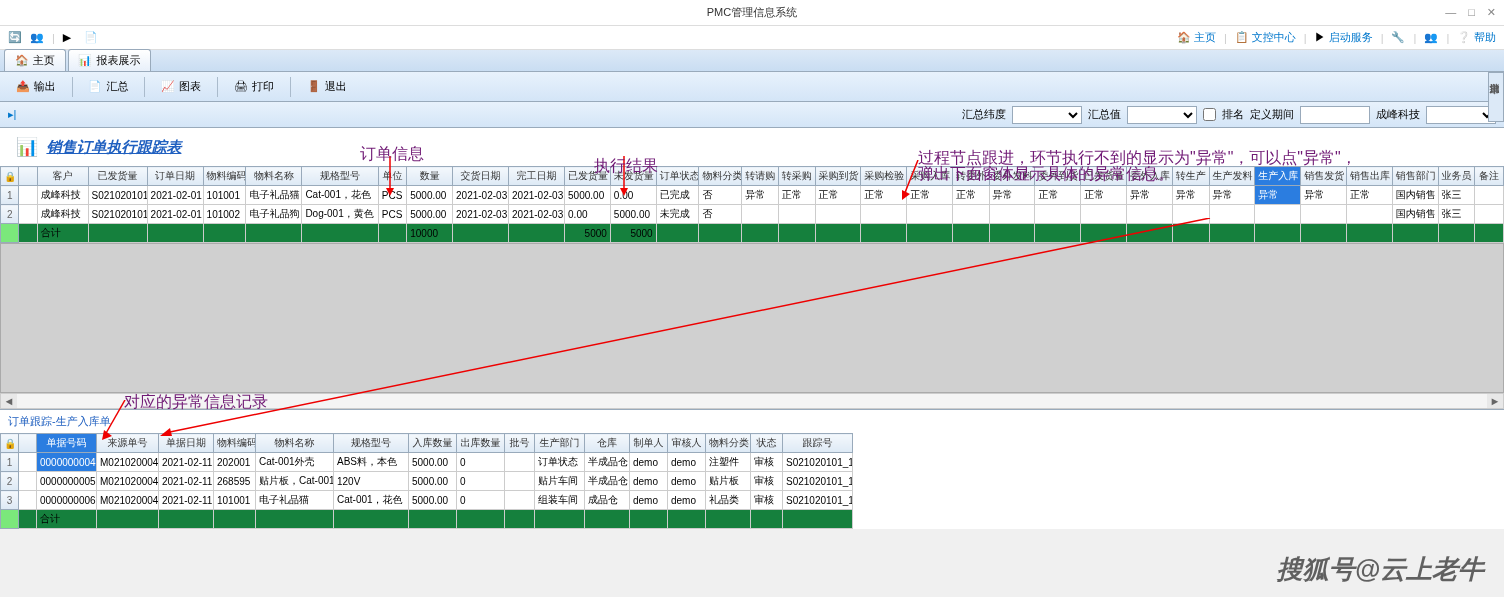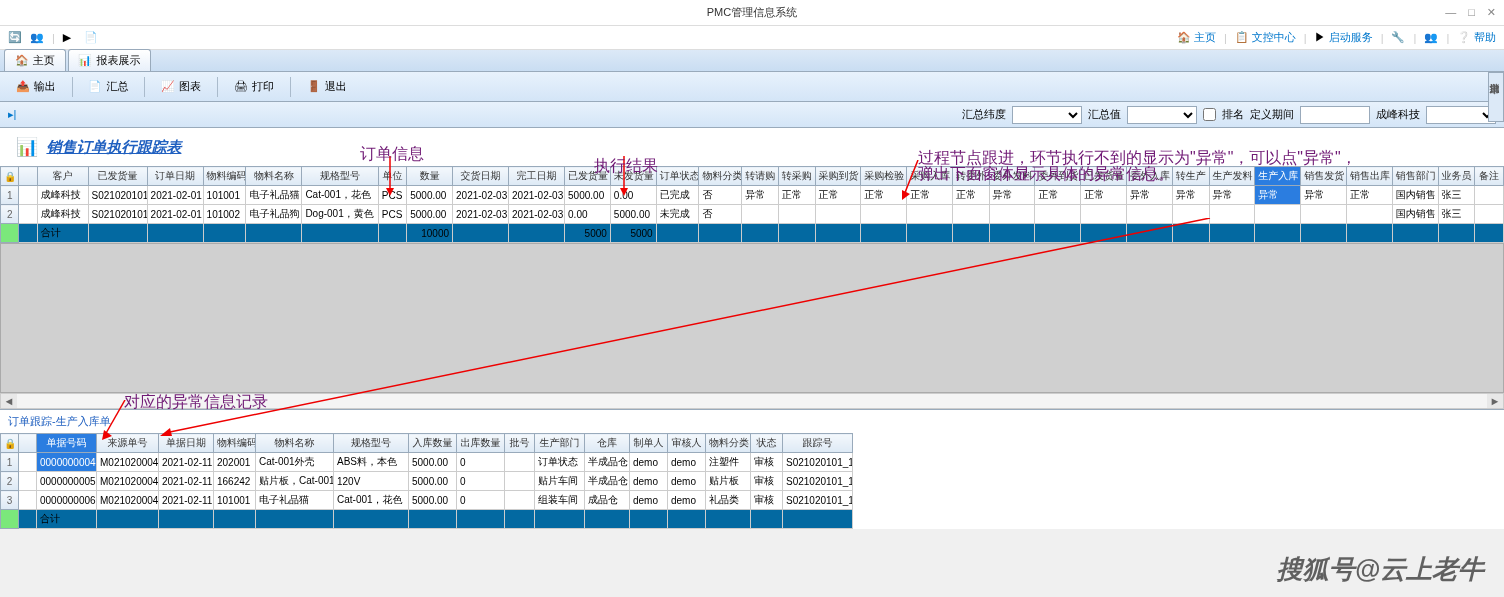--- a/index.html
+++ b/index.html
@@ -20,21 +20,21 @@
 .filterbar input[type=text]{border:1px solid #9ab;height:18px;width:70px;background:#fff}
 .filterbar select{border:1px solid #9ab;height:18px;width:70px;background:#fff}
 .report-title{padding:8px 16px;background:#fff;display:flex;align-items:center;gap:8px}
 .report-title a{color:#2060c0;font-size:15px;font-weight:bold;text-decoration:underline;font-style:italic}
 .annot{position:absolute;color:#701a75;font-size:16px;pointer-events:none;z-index:100}
 .grid-wrap{background:#fff;position:relative}
 .grid{border-collapse:collapse;width:100%;table-layout:fixed}
 .grid th{background:linear-gradient(#f4f8fc,#dde9f5);border:1px solid #9ab;padding:2px 3px;font-weight:normal;color:#333;white-space:nowrap;overflow:hidden;font-size:10px;height:18px}
 .grid td{border:1px solid #ccc;padding:2px 3px;white-space:nowrap;overflow:hidden;font-size:10px;height:16px;background:#fff}
 .grid .rownum{background:linear-gradient(#f4f8fc,#dde9f5);text-align:center;width:18px;border:1px solid #9ab;color:#666}
-.grid .totalrow td{background:#0369a1}
+.grid .totalrow td{background:#15803d}
 .grid .totalrow .rownum{background:#7be87b}
 .grid th.hl{background:#2b7de0;color:#fff}
 .grid td.abn{background:#2b7de0;color:#fff}
 .spacer-area{height:150px;background:#d0d0d0;border:1px solid #aaa;position:relative}
 .bottom-title{padding:4px 8px;background:#fff;color:#2060c0;border-top:1px solid #9ab}
 .grid td.sel{background:#2b7de0;color:#fff}
 svg.arrow{position:absolute;pointer-events:none;z-index:99}
 .hscroll{height:16px;background:#e8e8e8;border:1px solid #ccc;display:flex;align-items:center}
 .hscroll .arr{width:16px;text-align:center;color:#666;cursor:pointer}
 .hscroll .track{flex:1;height:14px;background:#f4f4f4}
@@ -293,21 +293,21 @@
         <tr class="totalrow">
           <td class="rownum"></td>
           <td></td>
           <td>合计</td>
           <td></td>
           <td></td>
           <td></td>
           <td></td>
           <td></td>
           <td></td>
-          <td style="text-align:right">10000</td>
+          <td style="">10000</td>
           <td></td>
           <td></td>
           <td style="text-align:right">5000</td>
           <td style="text-align:right">5000</td>
           <td></td>
           <td></td>
           <td></td>
           <td></td>
           <td></td>
           <td></td>
@@ -403,21 +403,21 @@
           <td>注塑件</td>
           <td>审核</td>
           <td>S021020101_1</td>
         </tr>
         <tr>
           <td class="rownum">2</td>
           <td></td>
           <td>0000000005</td>
           <td>M021020004</td>
           <td>2021-02-11</td>
-          <td>166242</td>
+          <td>268595</td>
           <td>贴片板，Cat-001</td>
           <td>120V</td>
           <td>5000.00</td>
           <td>0</td>
           <td></td>
           <td>贴片车间</td>
           <td>半成品仓</td>
           <td>demo</td>
           <td>demo</td>
           <td>贴片板</td>

